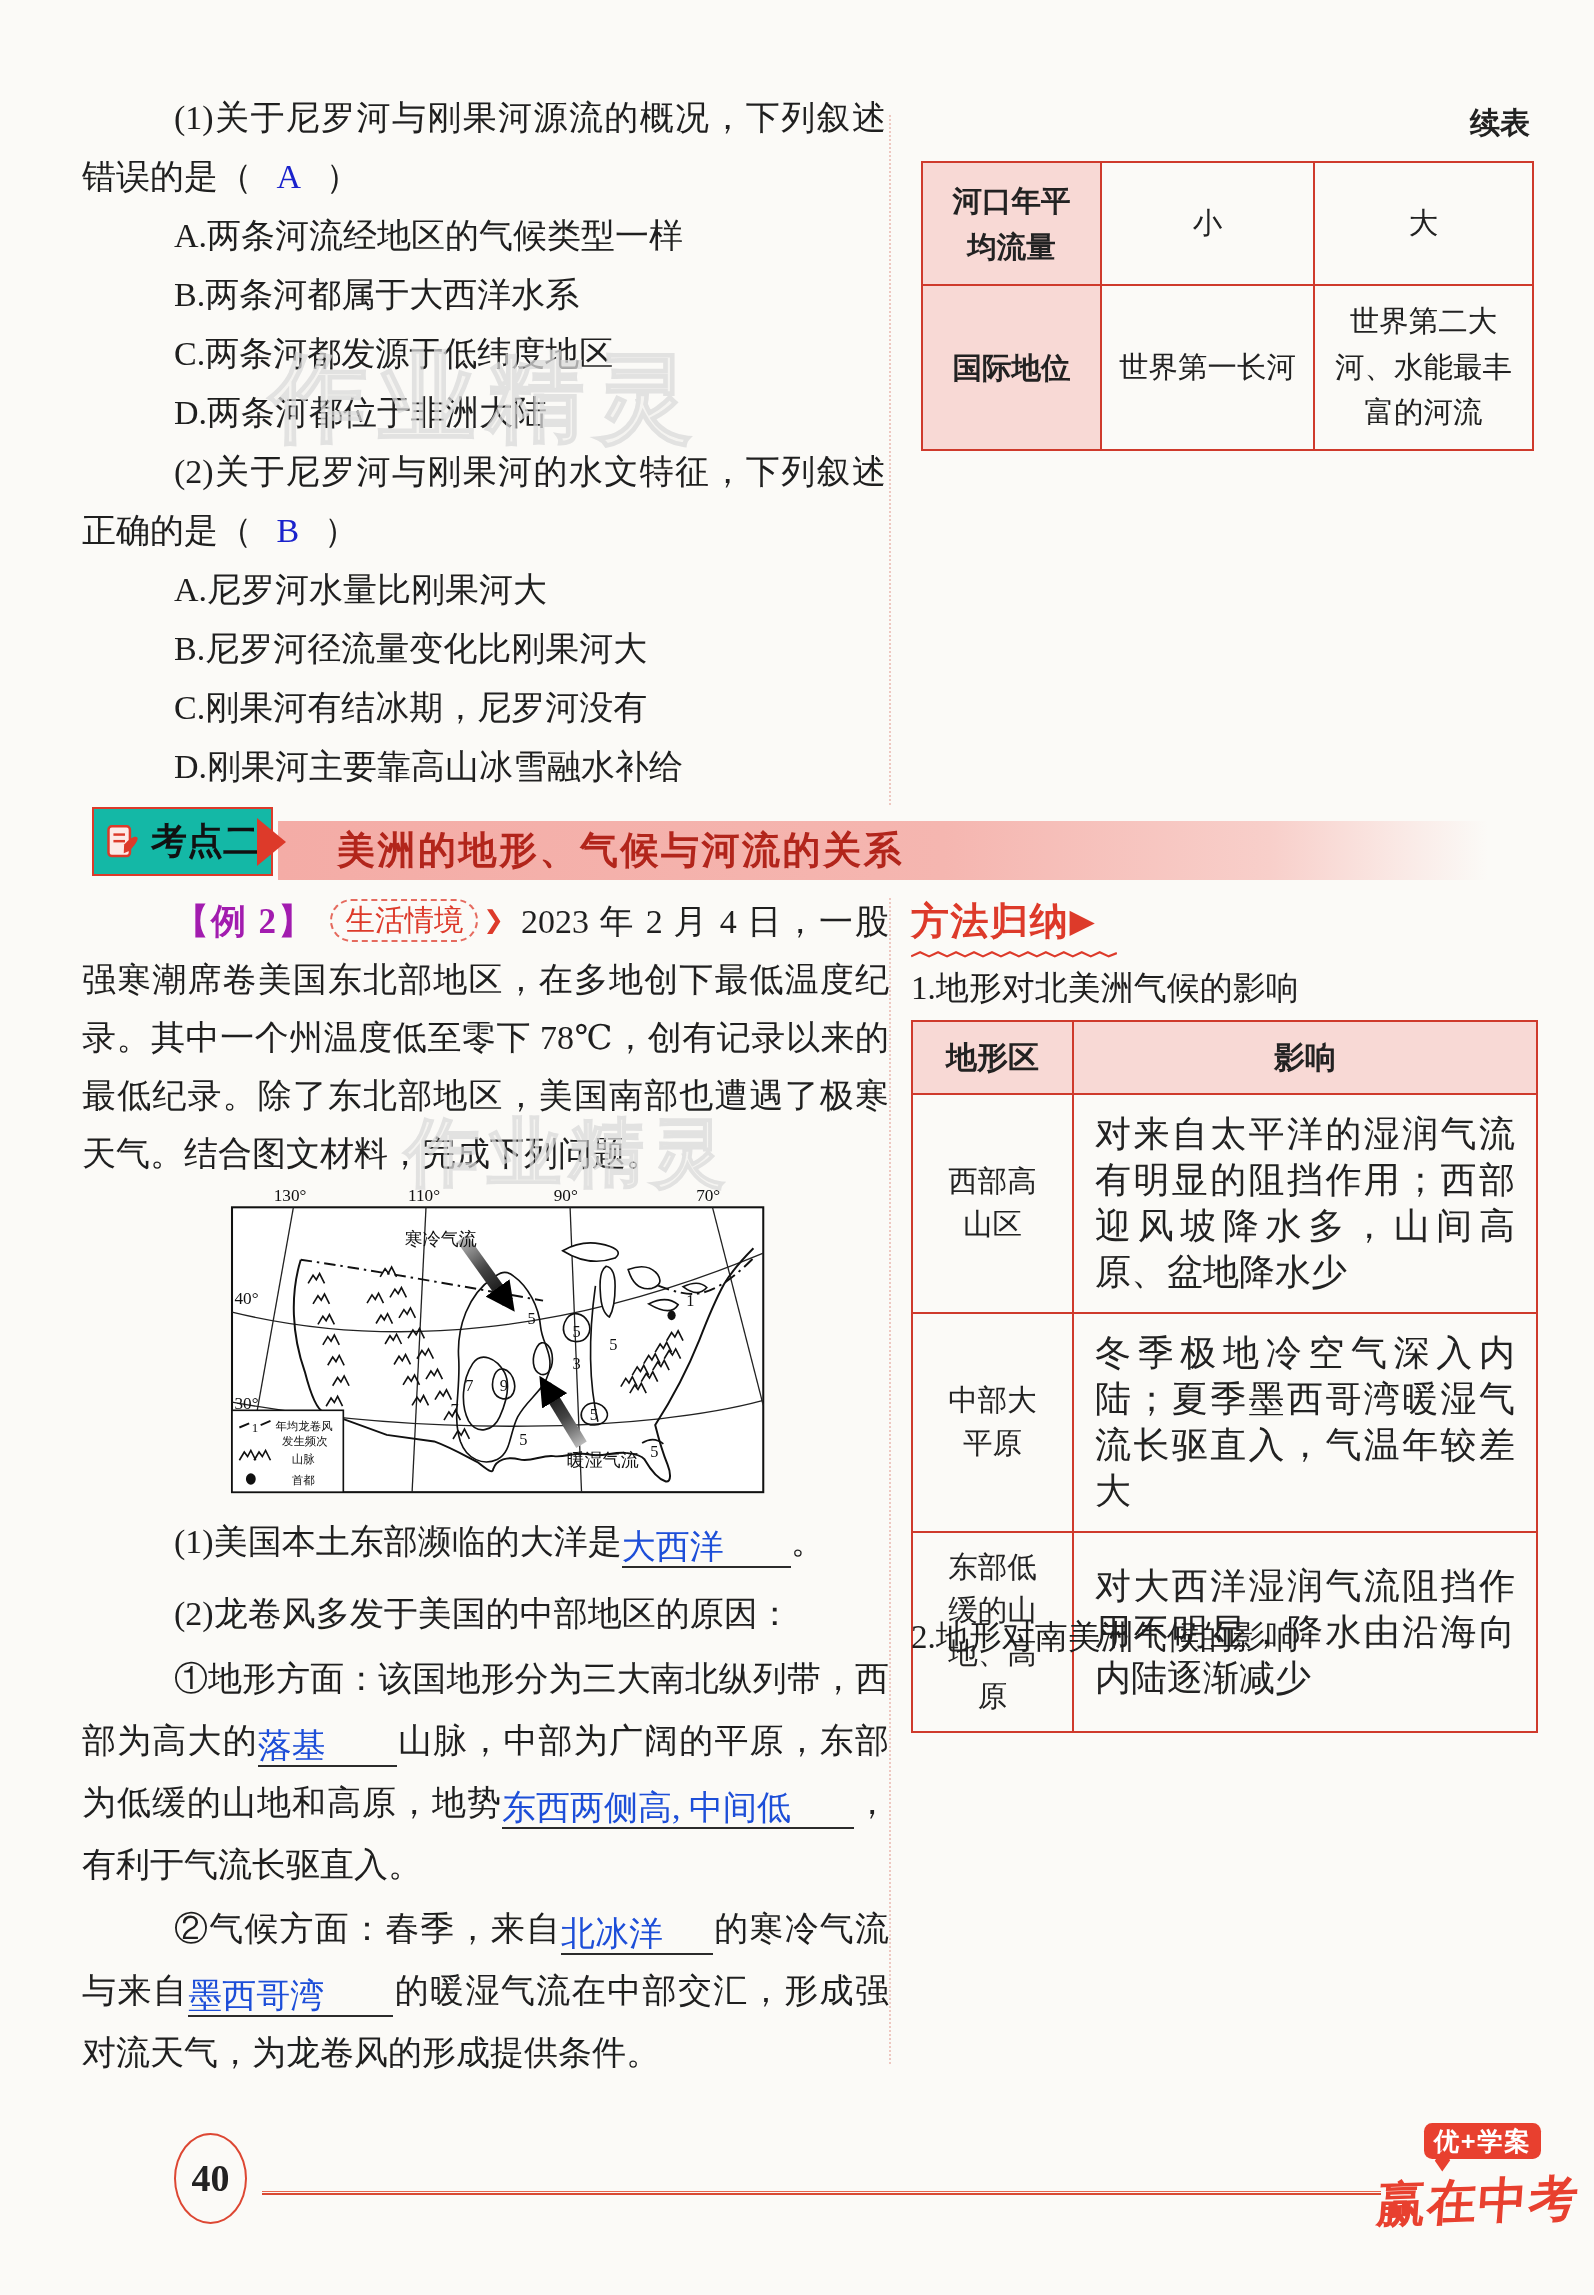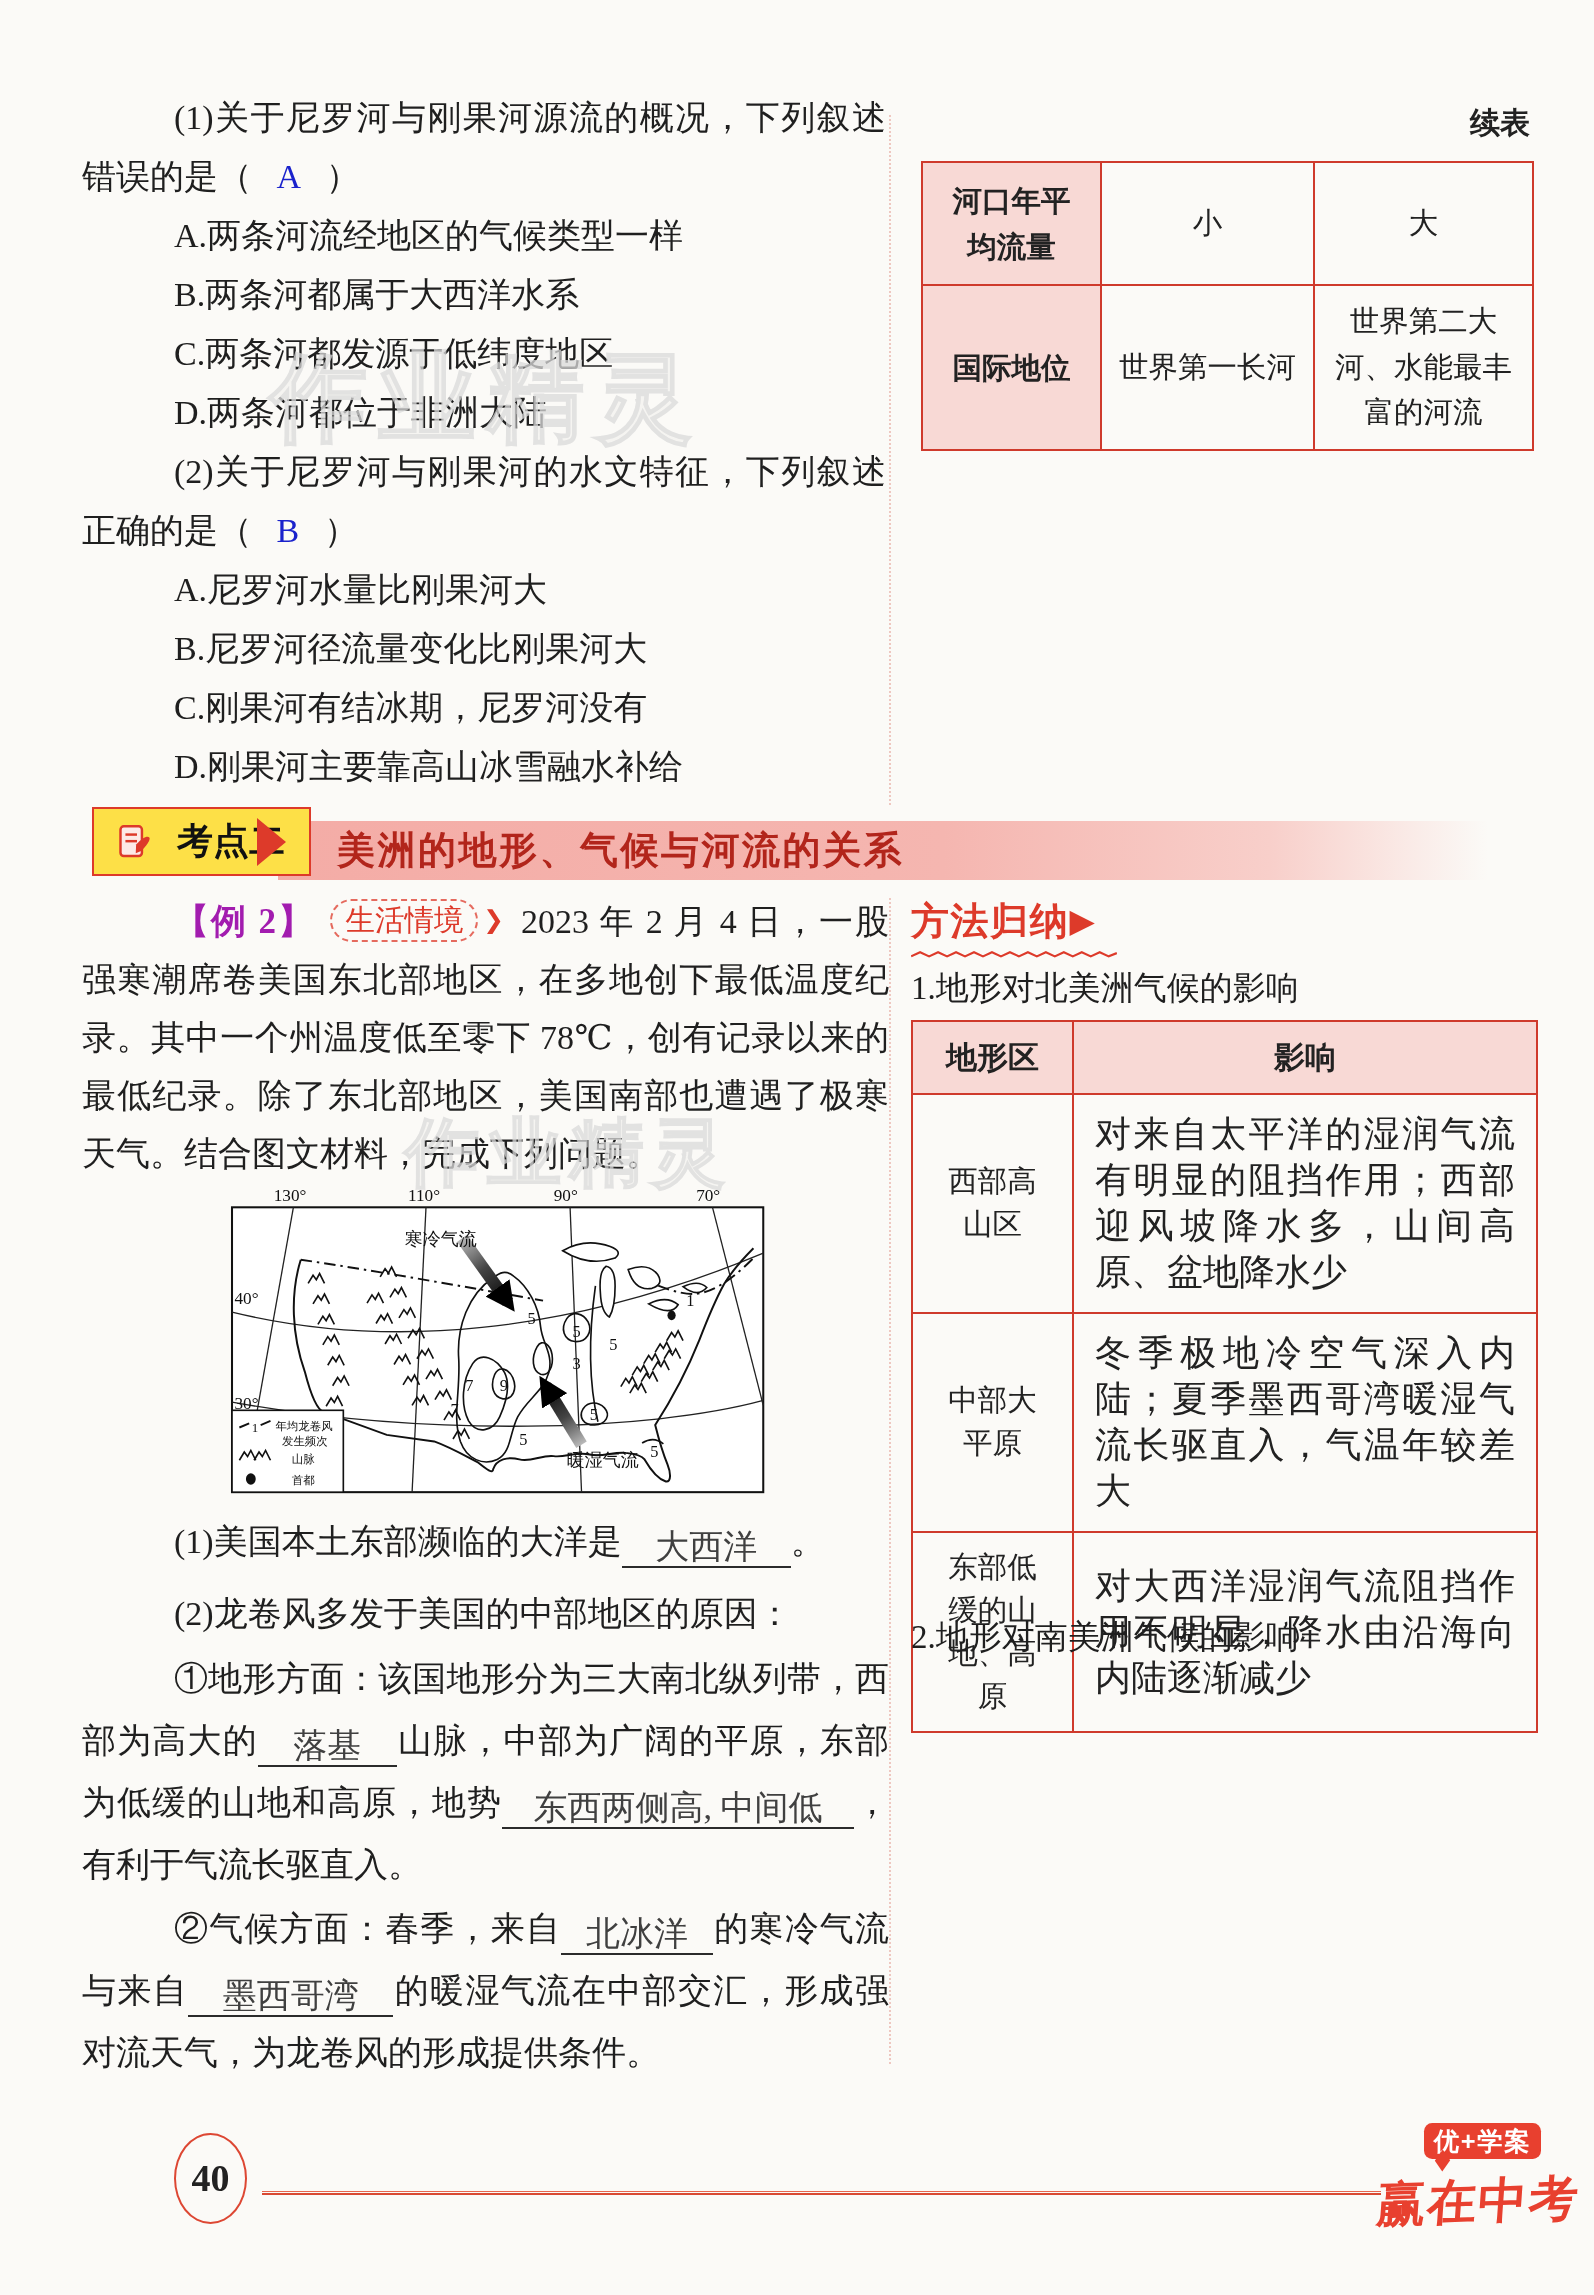--- a/index.html
+++ b/index.html
@@ -17,33 +17,33 @@
   table.rtab td{border:2px solid #cf3a2c;text-align:center;vertical-align:middle;
                 font-size:29.5px;line-height:1.55;padding:6.6px 14.7px;}
   table.rtab td.hd{background:#f8d9d5;font-weight:bold;font-family:"Liberation Sans","DejaVu Sans",sans-serif;
                    padding:6.6px 24.6px;}
   
   #band{position:absolute;left:278px;top:821px;width:1210px;height:59px;
         background:linear-gradient(90deg,#f4aca6 0%,#f5b6b0 55%,#f8cfca 82%,rgba(250,226,223,0) 100%);}
   #bandtitle{position:absolute;left:337px;top:821px;height:59px;line-height:59px;
         font-family:"Liberation Sans","DejaVu Sans",sans-serif;font-weight:bold;
         font-size:38px;color:#b2251b;letter-spacing:2.5px;}
-  #badge{position:absolute;left:92px;top:807px;height:69px;background:#fde047;
-        border:2.9px solid #dd3a2a;display:flex;align-items:center;gap:26px;padding:0 24px;box-sizing:border-box;}
+  #badge{position:absolute;left:92px;top:807px;height:69px;background:#14b8a6;
+        border:2.9px solid #dd3a2a;display:flex;align-items:center;gap:12px;padding:0 12px;box-sizing:border-box;}
   #badge .btxt{font-family:"Liberation Sans","DejaVu Sans",sans-serif;font-weight:bold;font-size:36px;color:#111;}
   #badgearrow{position:absolute;left:257px;top:818px;width:0;height:0;
         border-left:29.5px solid #dd3a2a;border-top:24px solid transparent;border-bottom:24px solid transparent;}
   
   .exlabel{color:#a21caf;font-weight:bold;font-size:35px;}
   .extag{display:inline-block;border:2.5px dashed #e56a5e;border-radius:24.6px;color:#dd3a2a;
          font-size:29.5px;line-height:39px;padding:0 13px;text-indent:0;margin:0 4.9px;vertical-align:3.3px;}
   .extag-arrow{color:#dd3a2a;font-size:24.6px;vertical-align:4.9px;margin-right:6.6px;}
   
-  .blank{display:inline-block;text-indent:0;border-bottom:2.5px solid #2b2b2b;color:#404040;
-         text-align:center;line-height:39px;vertical-align:-4.9px;}
+  .blank{display:inline-block;text-indent:0;border-bottom:2.5px solid #2b2b2b;color:#1d4ed8;
+         text-align:left;line-height:39px;vertical-align:-4.9px;}
   
   #method-h{font-family:"Liberation Sans","DejaVu Sans",sans-serif;font-weight:bold;
             font-size:38px;color:#dd3a2a;letter-spacing:1.6px;}
   .mitem{font-size:33px;color:#1f1f1f;}
   table.mtab{border-collapse:collapse;width:624px;table-layout:fixed;}
   table.mtab td,table.mtab th{border:2px solid #cf3a2c;vertical-align:middle;}
   table.mtab th{background:#f8d9d5;font-family:"Liberation Sans","DejaVu Sans",sans-serif;
             font-size:31px;font-weight:bold;height:69px;}
   table.mtab td.rg{text-align:center;font-size:29.5px;line-height:43px;padding:13px 21px;}
   table.mtab td.ef{font-size:36px;line-height:46px;padding:16.4px 21px;text-align:justify;}

